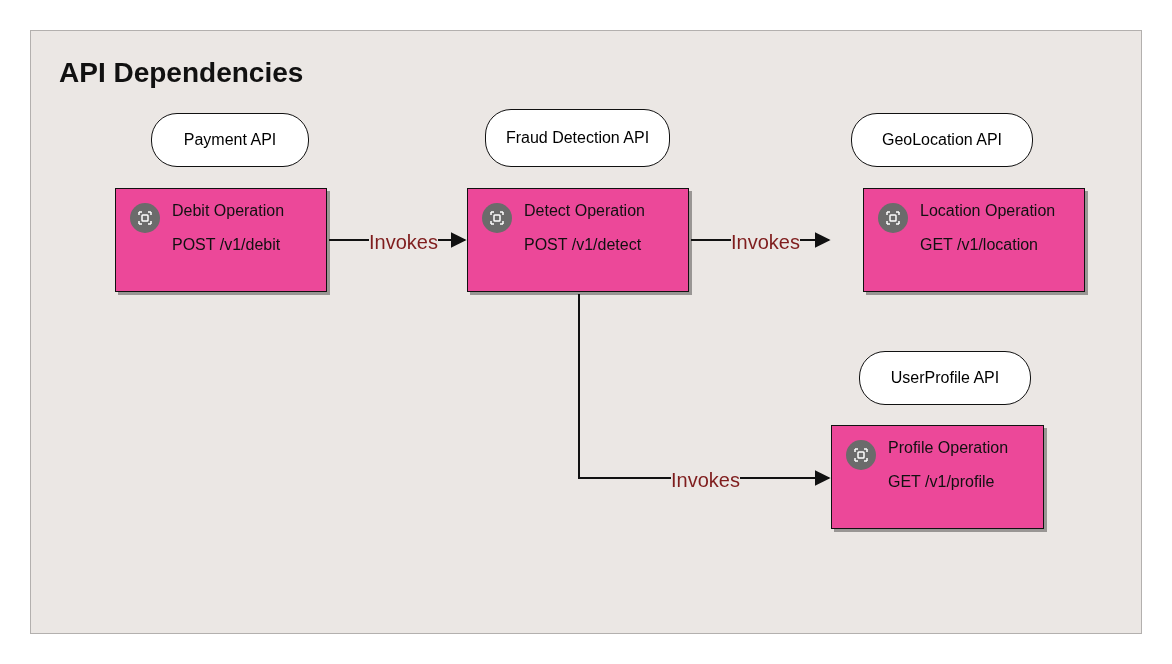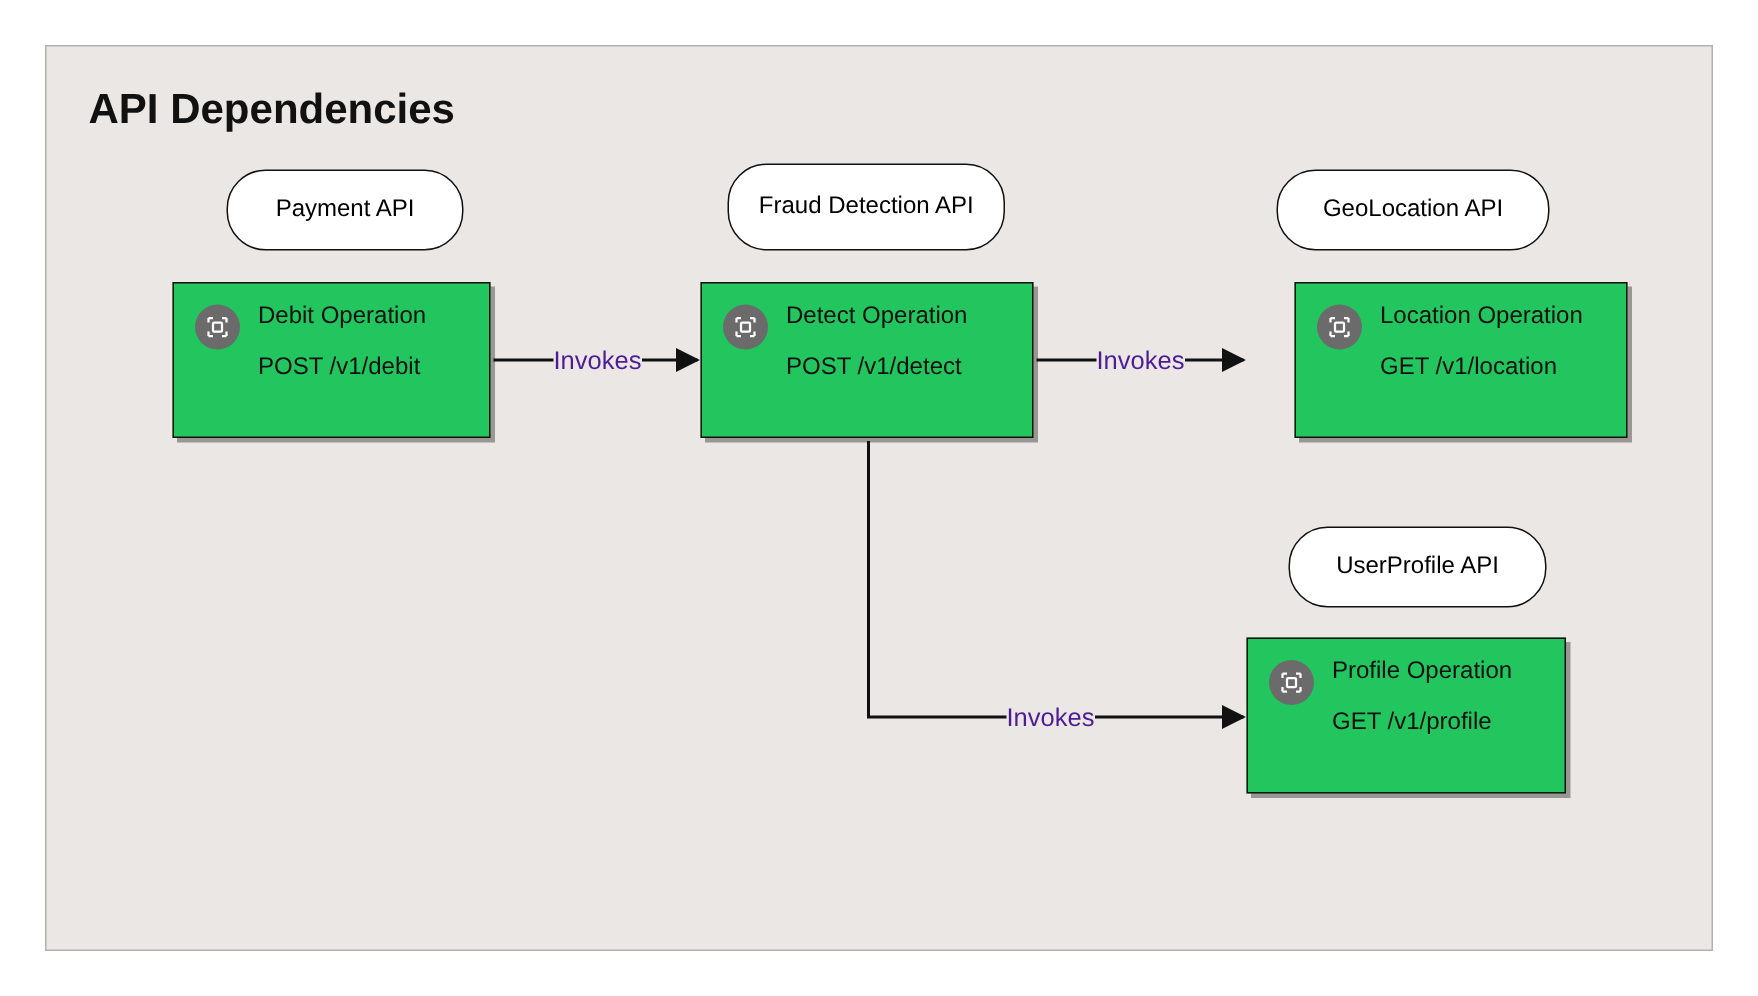--- a/index.html
+++ b/index.html
@@ -31,21 +31,21 @@
     align-items: center;
     justify-content: center;
     text-align: center;
     font-size: 16px;
     line-height: 1.25;
     padding: 0 10px;
   }
   
   .opbox {
     position: absolute;
-    background: #22c55e;
+    background: #ec4899;
     border: 1.5px solid #111;
     box-shadow: 3px 3px 0 0 rgba(0,0,0,0.35);
     padding: 12px 14px 14px 14px;
     display: flex;
     flex-direction: row;
     align-items: flex-start;
     gap: 12px;
   }
   .opbox .icon {
     width: 30px; height: 30px;
@@ -56,22 +56,22 @@
     justify-content: center;
     flex: none;
     margin-top: 2px;
   }
   .opbox .texts { display: flex; flex-direction: column; }
   .opbox .op-title { font-size: 16px; line-height: 1.3; color: #111; }
   .opbox .op-path { font-size: 16px; margin-top: 14px; color: #111; }
   
   .edge-label {
     position: absolute;
-    font-size: 17px;
-    color: #4c1d95;
+    font-size: 20px;
+    color: #7f1d1d;
     background: #ebe7e4;
   }
   svg.lines { position: absolute; left: 0; top: 0; width: 1112px; height: 604px; pointer-events: none; }
 </style>
 </head>
 <body>
 
 <div class="canvas">
   <div class="title">API Dependencies</div>
 

